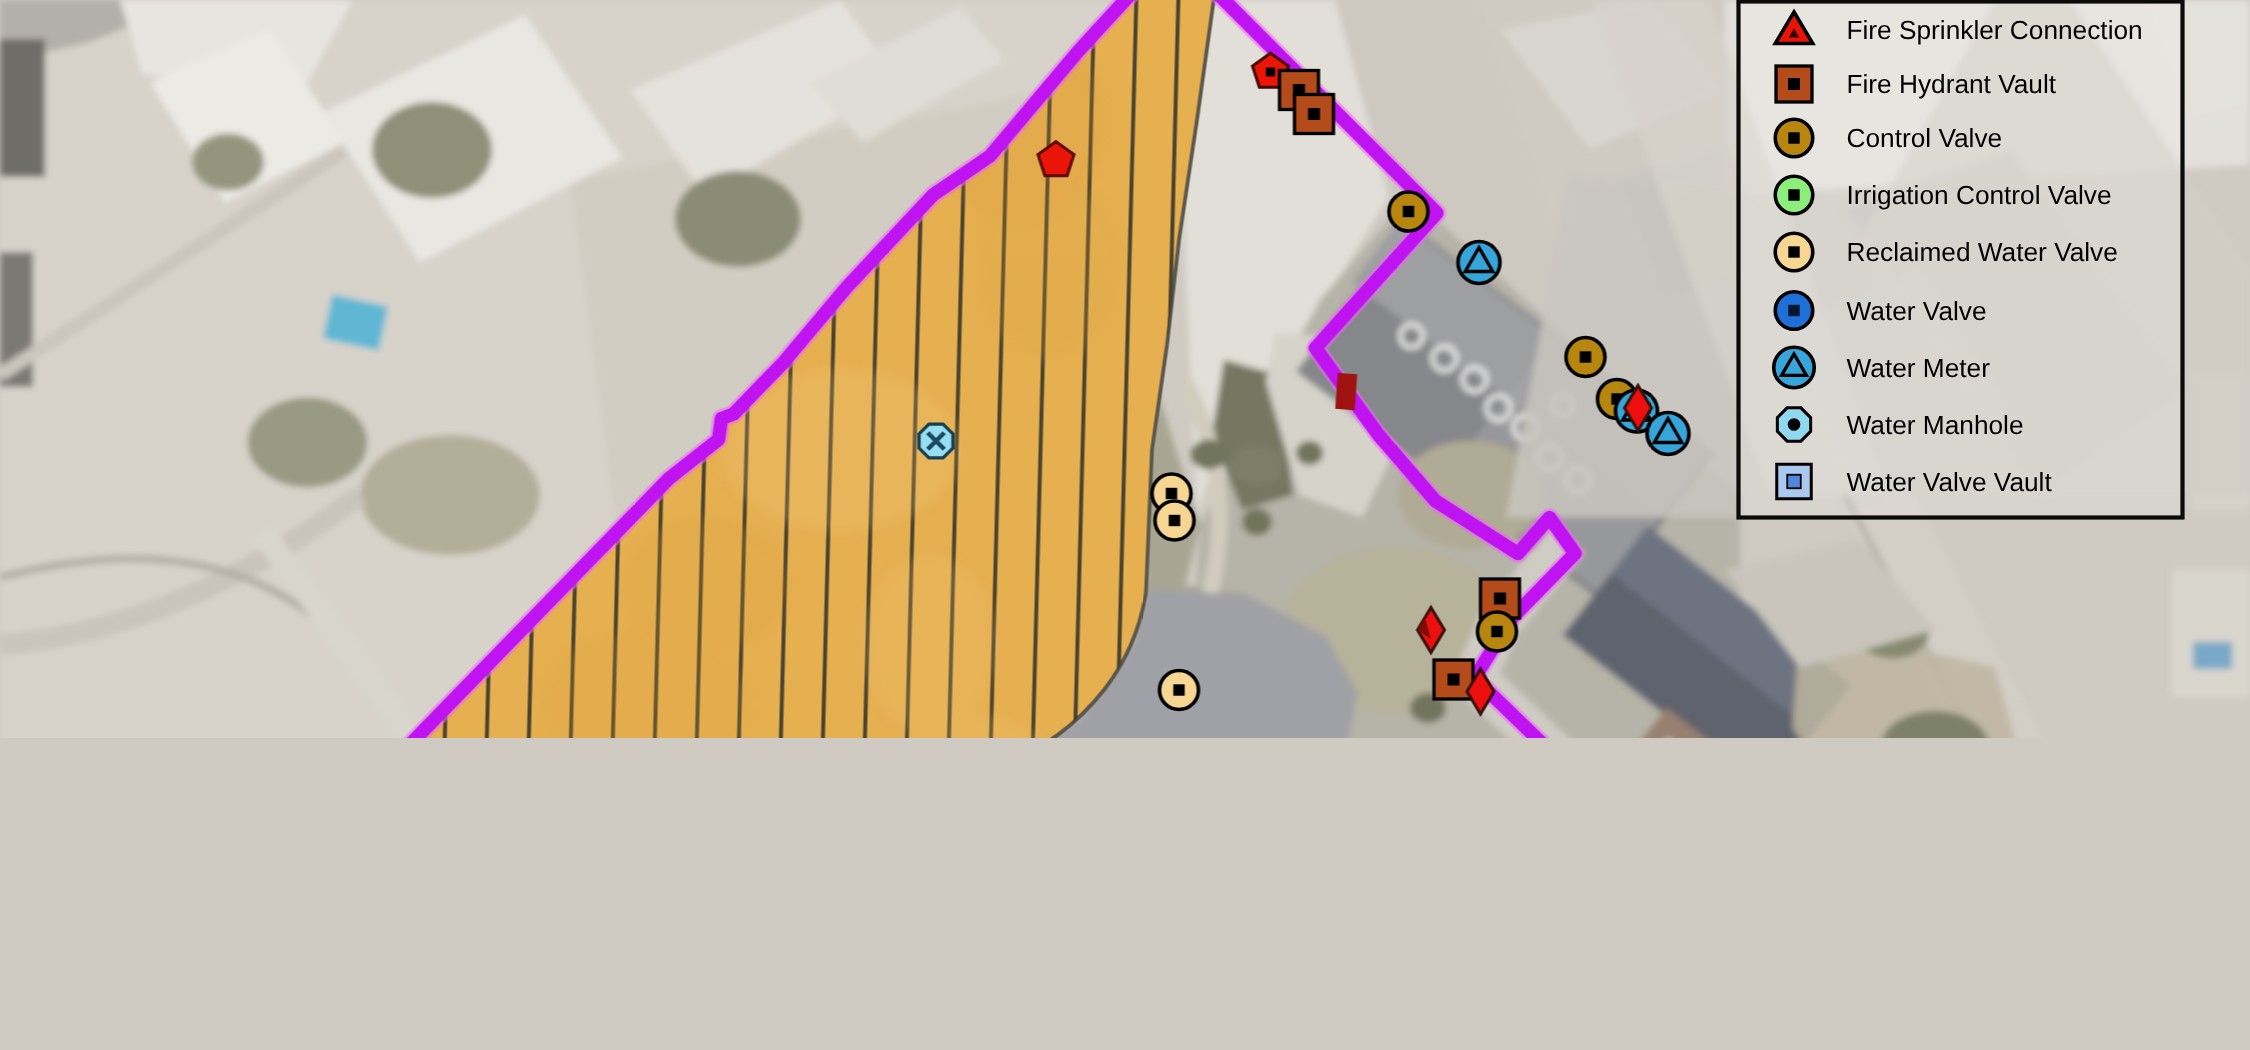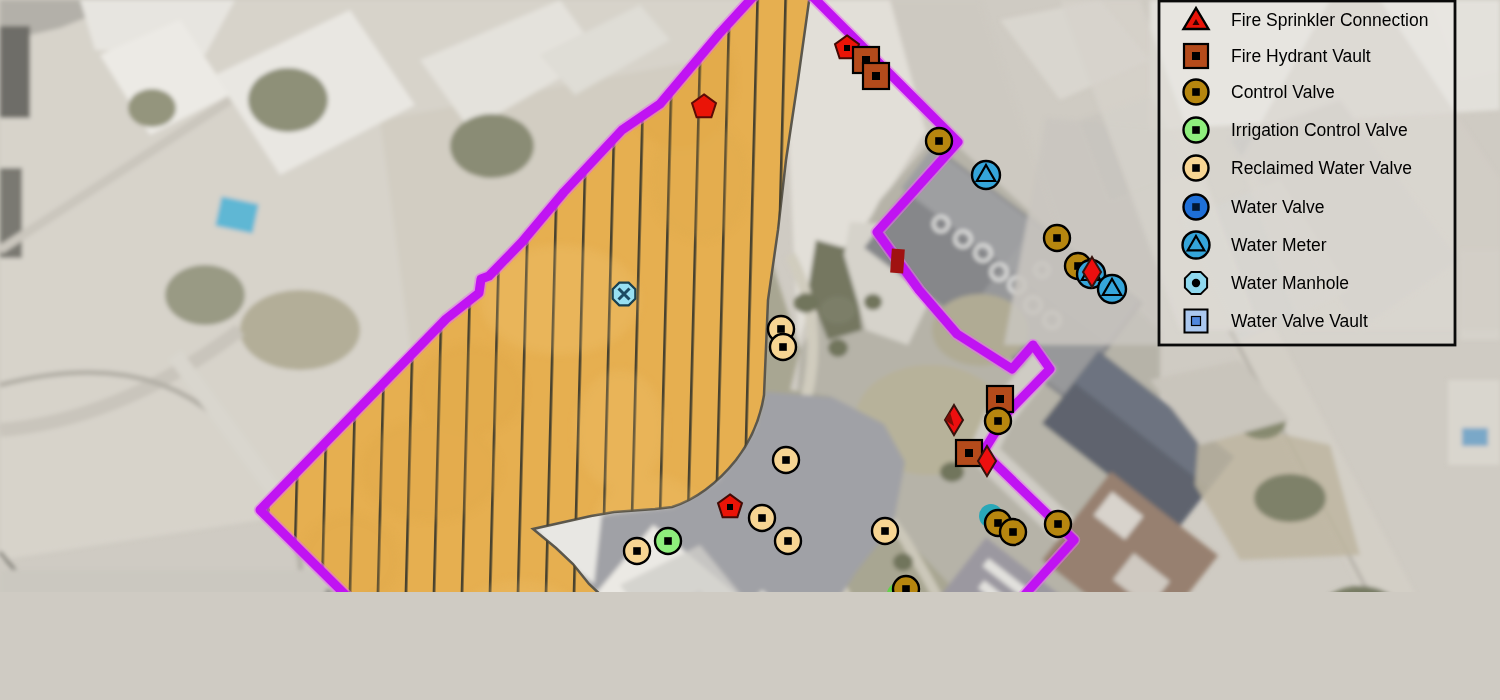--- a/index.html
+++ b/index.html
@@ -1,16 +1,16 @@
 <!DOCTYPE html>
 <html><head>
 <meta charset="utf-8">
 <style>
 html,body{margin:0;padding:0;background:#cfcbc3}
-#map{position:relative;width:1500px;height:592px;overflow:hidden;font-family:"Liberation Sans",sans-serif}
+#map{position:relative;width:1500px;height:492px;overflow:hidden;font-family:"Liberation Sans",sans-serif}
 svg{display:block}
 </style>
 </head>
 <body>
 <div id="map">
 <svg width="1500" height="700" viewBox="0 0 1500 700">
 <defs>
 <filter id="blur2" x="-20%" y="-20%" width="140%" height="140%">
           <feGaussianBlur stdDeviation="2"></feGaussianBlur>
         </filter>

